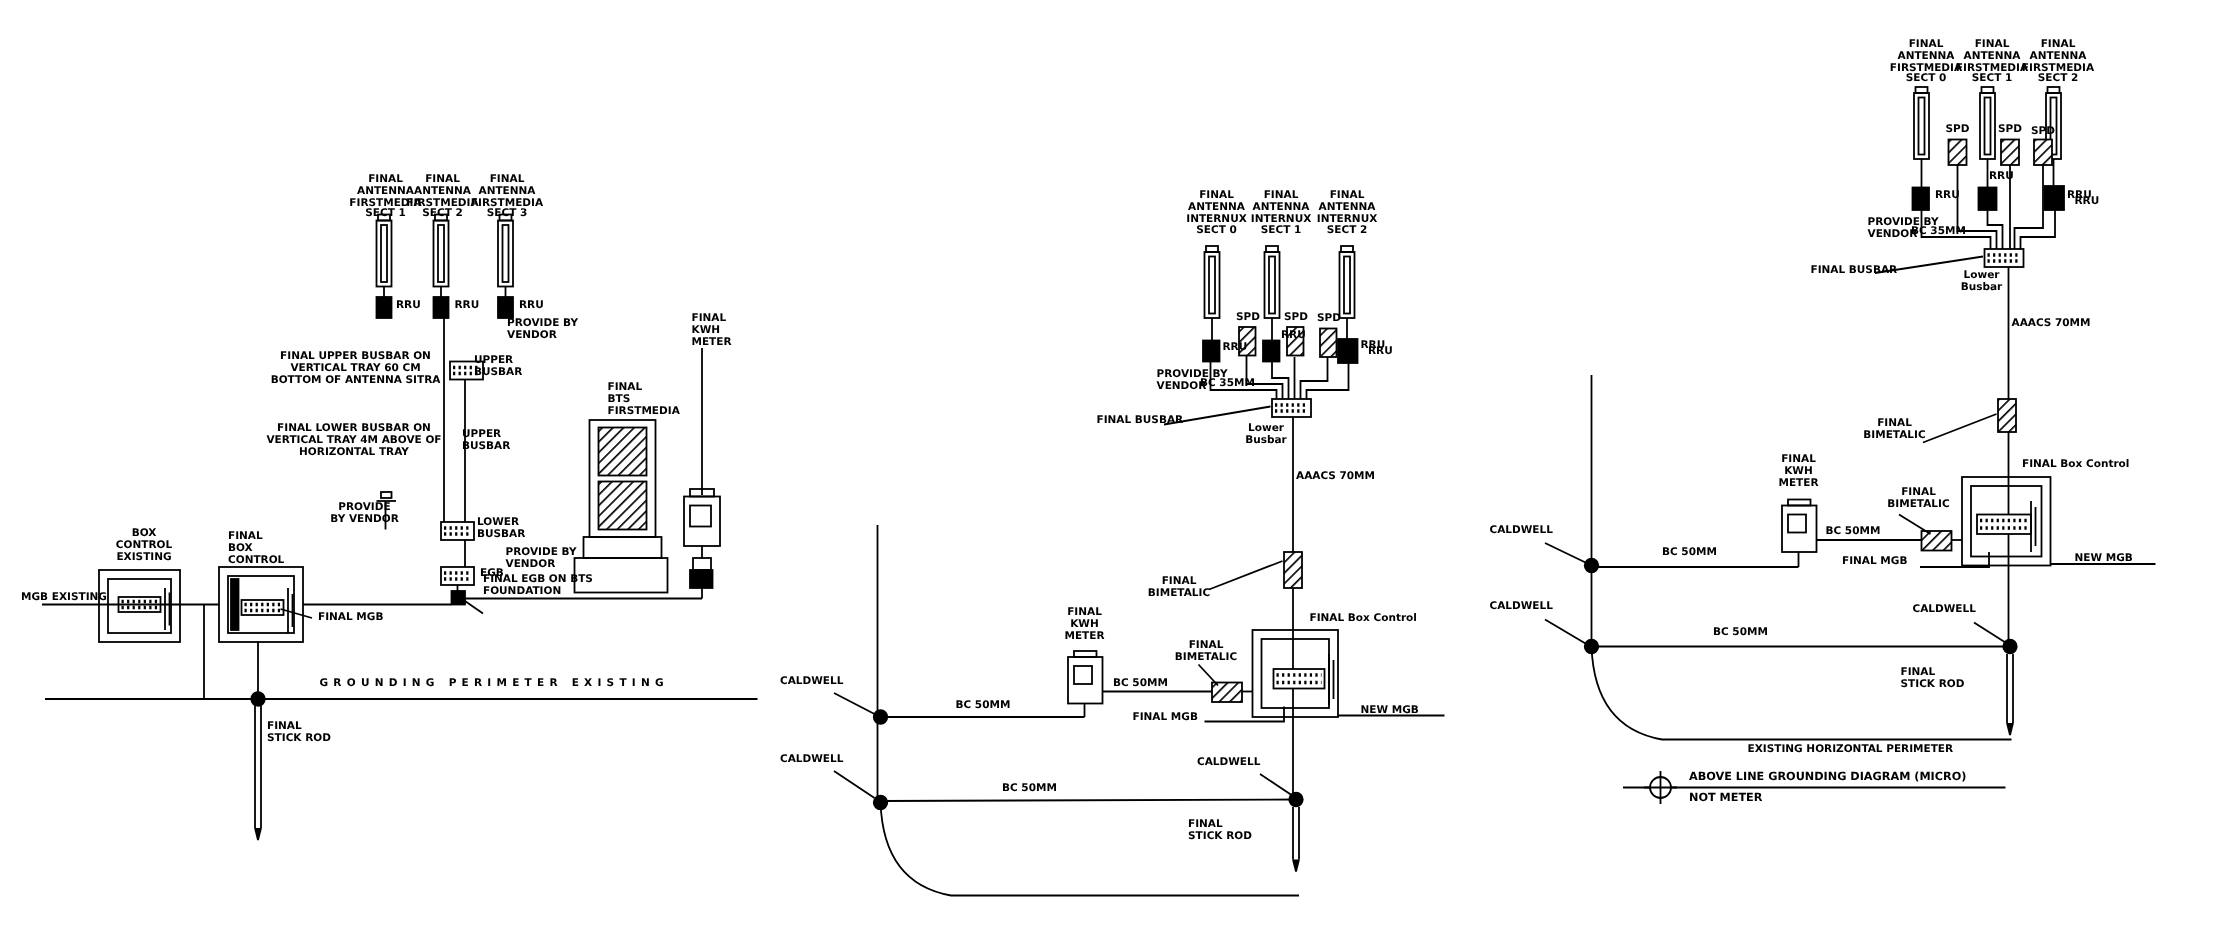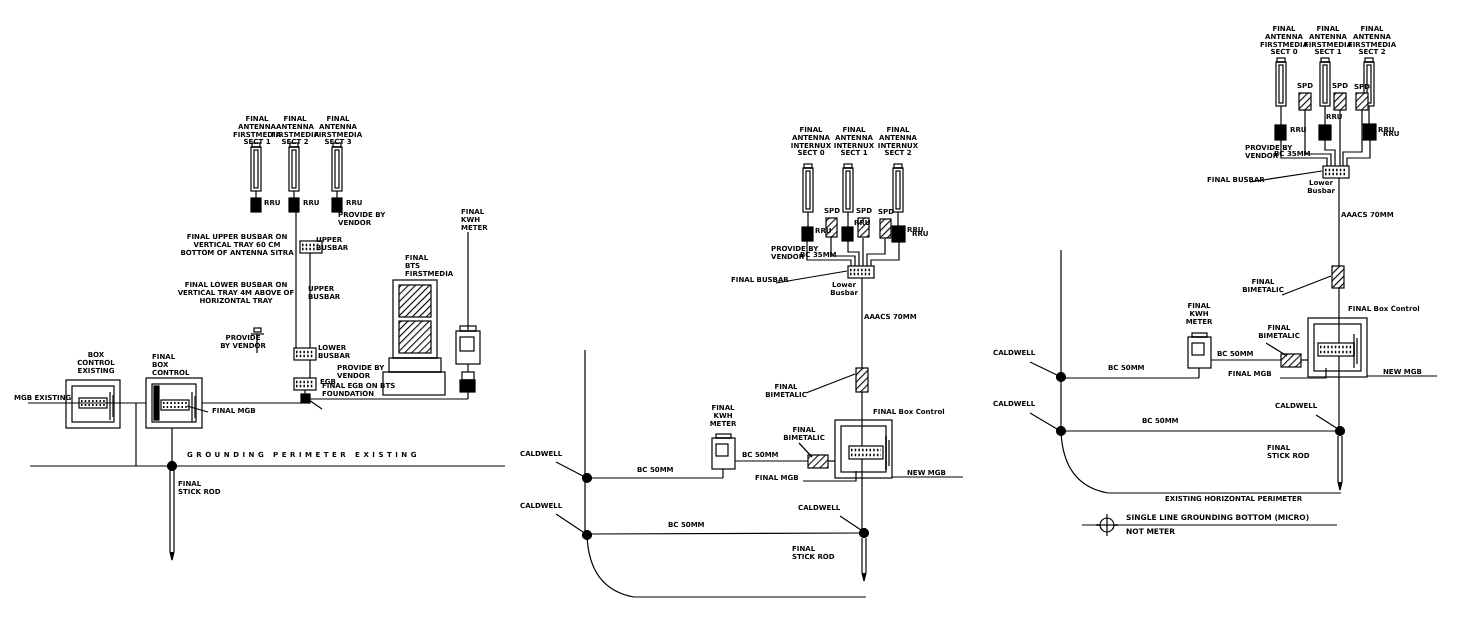--- a/index.html
+++ b/index.html
@@ -338,21 +338,21 @@
 KWH
 METER</div>
 <div class="lbl cx" style="left:96px;top:352px">BOX
 CONTROL
 EXISTING</div>
 <div class="lbl" style="left:152px;top:354px">FINAL
 BOX
 CONTROL</div>
 <div class="lbl" style="left:14px;top:395px">MGB EXISTING</div>
 <div class="lbl" style="left:212px;top:408px">FINAL  MGB</div>
-<div class="lbl sp" style="left:187px;top:452px">GROUNDING PERIMETER EXISTING</div>
+<div class="lbl sp" style="left:213px;top:452px">GROUNDING PERIMETER EXISTING</div>
 <div class="lbl" style="left:178px;top:481px">FINAL
 STICK ROD</div>
 
 <div class="lbl cx" style="left:811px;top:127px">FINAL
 ANTENNA
 INTERNUX
 SECT 0</div>
 <div class="lbl cx" style="left:854px;top:127px">FINAL
 ANTENNA
 INTERNUX
@@ -432,16 +432,16 @@
 <div class="lbl" style="left:1228px;top:371px">FINAL  MGB</div>
 <div class="lbl" style="left:1383px;top:369px">NEW MGB</div>
 <div class="lbl und" style="left:993px;top:350px">CALDWELL</div>
 <div class="lbl" style="left:1108px;top:365px">BC 50MM</div>
 <div class="lbl und" style="left:993px;top:401px">CALDWELL</div>
 <div class="lbl" style="left:1142px;top:418px">BC 50MM</div>
 <div class="lbl und" style="left:1275px;top:403px">CALDWELL</div>
 <div class="lbl" style="left:1267px;top:445px">FINAL
 STICK ROD</div>
 <div class="lbl" style="left:1165px;top:496px">EXISTING HORIZONTAL PERIMETER</div>
-<div class="lbl big" style="left:1126px;top:514px">SINGLE LINE GROUNDING BOTTOM (MICRO)</div>
+<div class="lbl big" style="left:1126px;top:514px">ABOVE LINE GROUNDING DIAGRAM (MICRO)</div>
 <div class="lbl big" style="left:1126px;top:528px">NOT METER</div>
 
 </div>
 
 </body></html>

